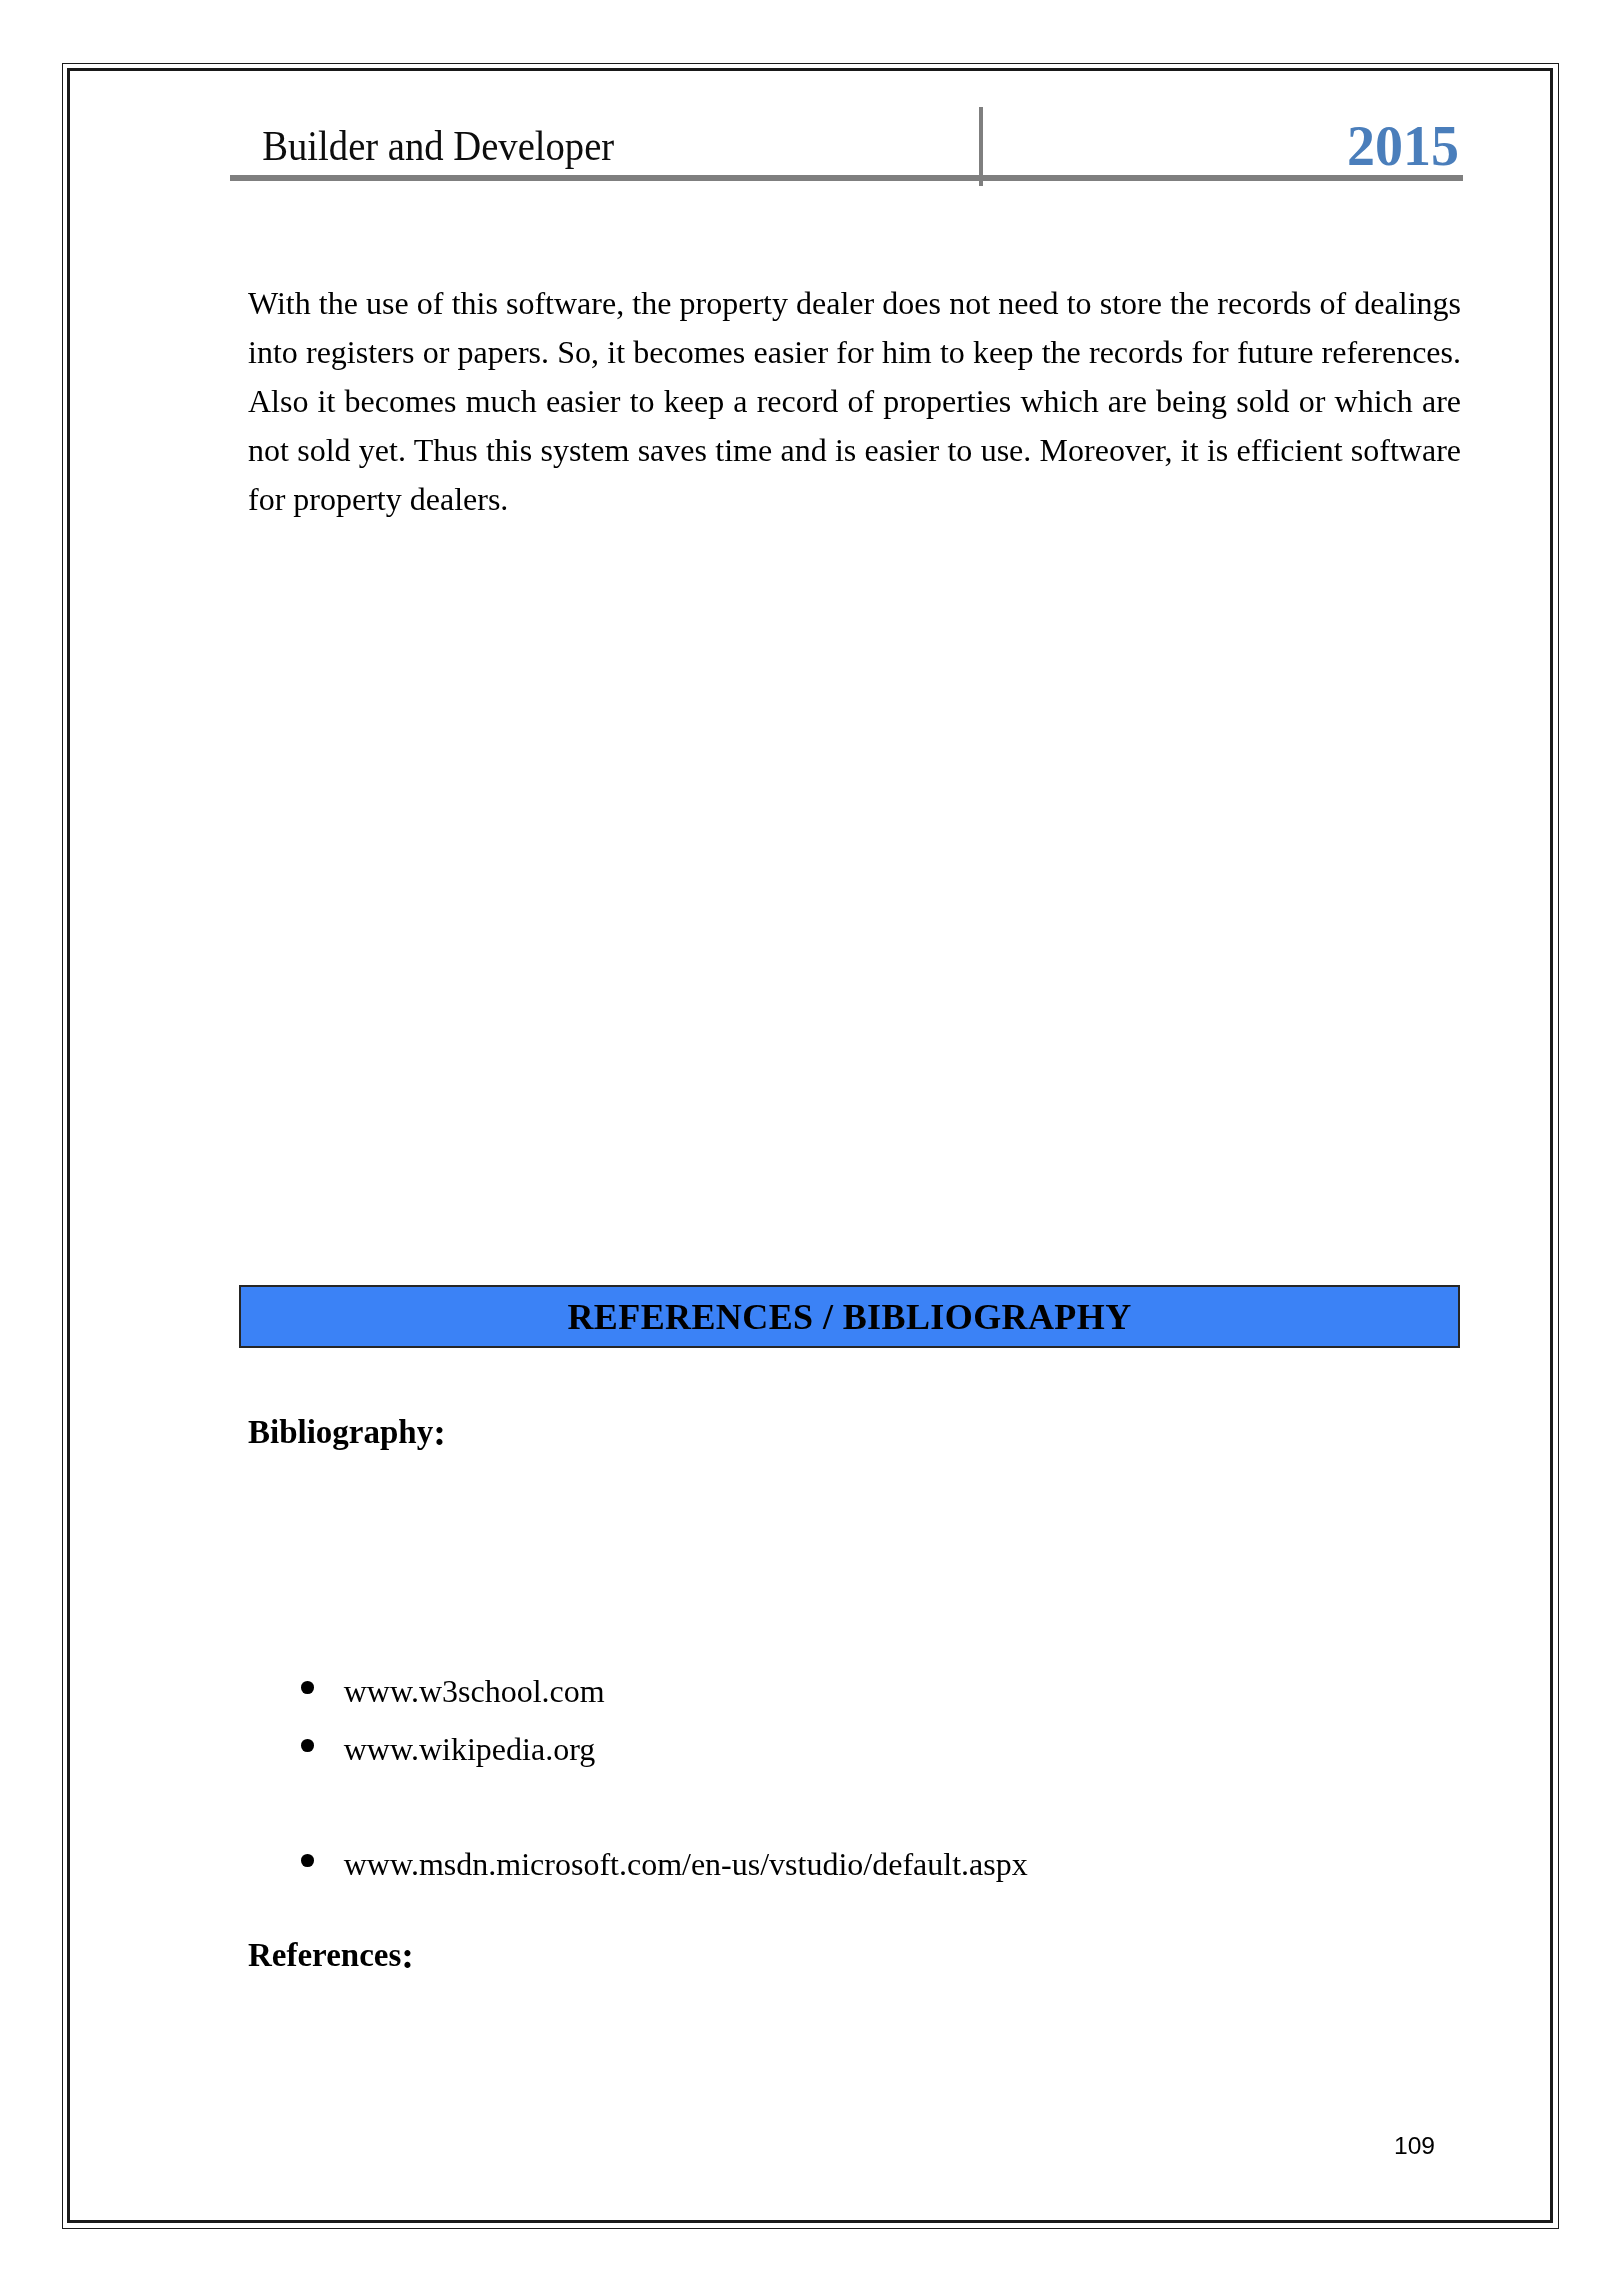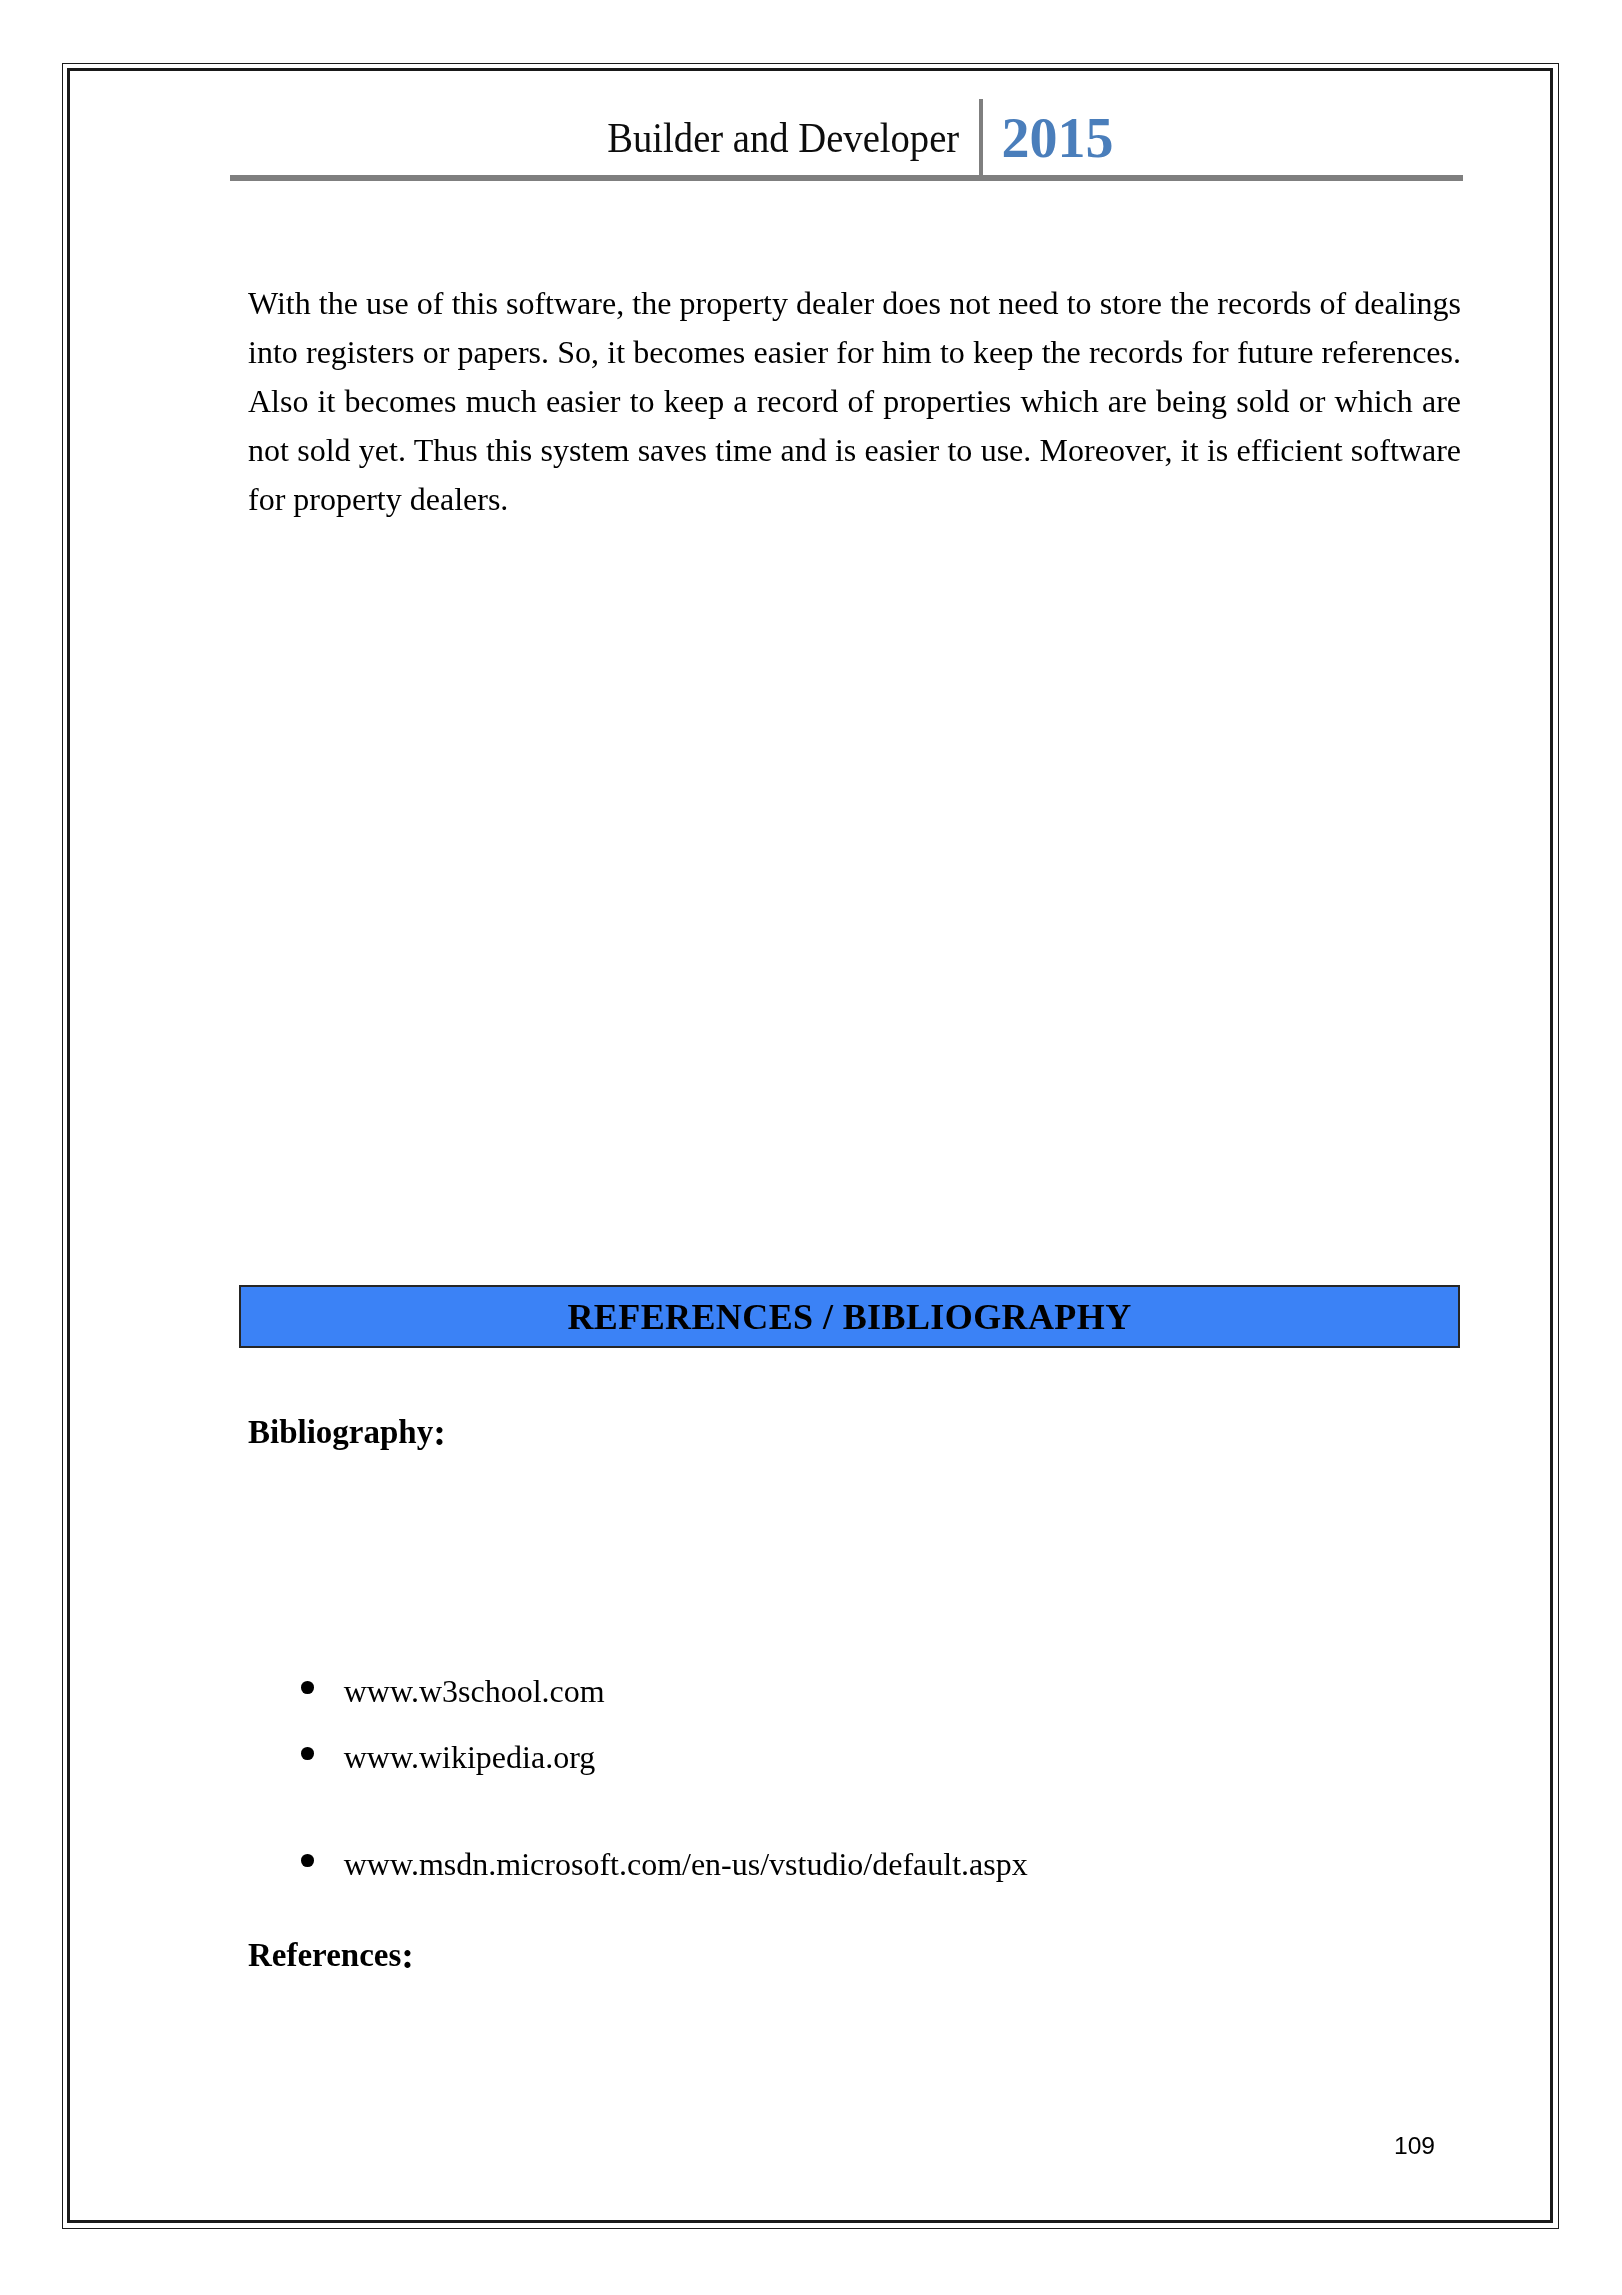--- a/index.html
+++ b/index.html
@@ -52,25 +52,25 @@
     position: absolute;
     left: 230px;
     top: 93px;
     width: 1233px;
     height: 93px;
   }
   .header-row {
     position: absolute;
     left: 0;
     right: 0;
-    top: 4px;
+    top: 12px;
     height: 82px;
     display: flex;
     align-items: center;
-    justify-content: center;
+    justify-content: space-between;
   }
   .header-title {
     font-size: 42px;
     line-height: 1;
     letter-spacing: 0px;
     color: #0d0d0d;
     font-family: "Liberation Serif", "DejaVu Serif", serif;
     transform: scaleX(0.92);
     transform-origin: right center;
     white-space: nowrap;
@@ -225,21 +225,21 @@
     <span>Bibliography</span><span class="colon">:</span>
   </div>
 
   <div class="bullet-list">
 
     <div class="bullet-item" style="top:1671px;">
       <span class="bullet-marker"></span>
       <span class="bullet-text">www.w3school.com</span>
     </div>
 
-    <div class="bullet-item" style="top:1729px;margin-top:8px;">
+    <div class="bullet-item" style="top:1729px;">
       <span class="bullet-marker"></span>
       <span class="bullet-text">www.wikipedia.org</span>
     </div>
 
     <div class="bullet-item" style="top:1844px;">
       <span class="bullet-marker"></span>
       <span class="bullet-text">www.msdn.microsoft.com/en-us/vstudio/default.aspx</span>
     </div>
 
   </div>

